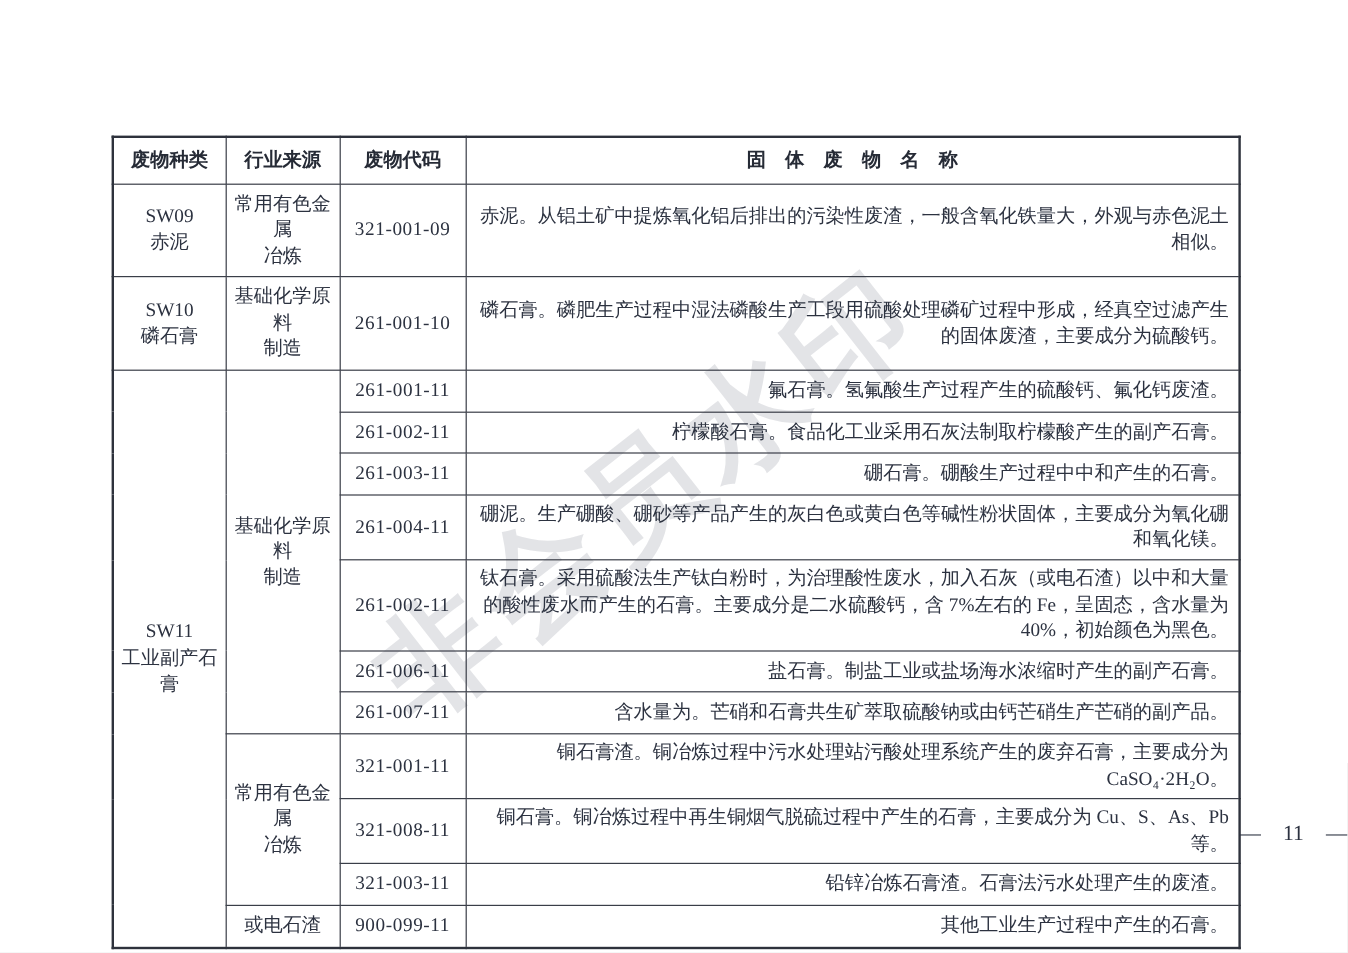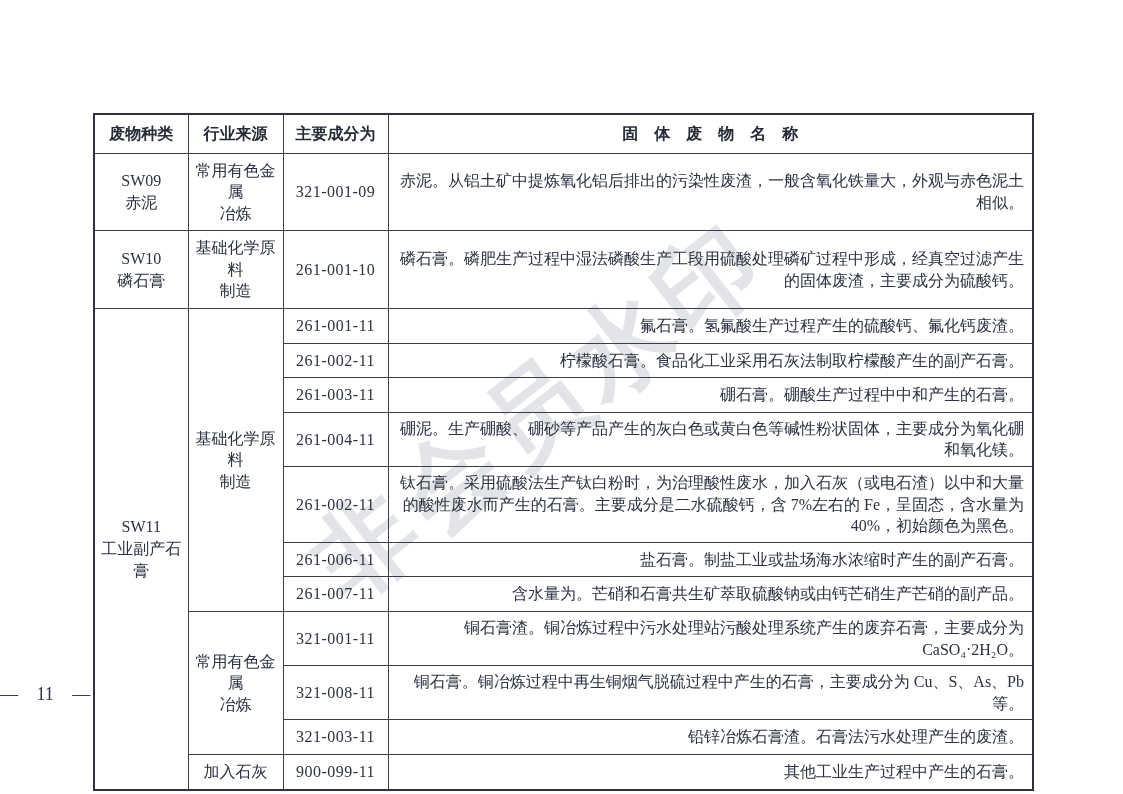--- a/index.html
+++ b/index.html
@@ -65,21 +65,21 @@
   }
   .waste-table td.desc {
     text-align: right;
     padding: 5px 8px 5px 6px;
   }
   .page-number {
     position: absolute;
     left: 0;
     top: 684px;
     width: 100%;
-    text-align: left;
+    text-align: right;
     font-size: 18px;
     word-spacing: 14px;
     color: #2c3240;
     z-index: 1;
   }
 </style>
 </head>
 <body>
 
 <div class="page">
@@ -90,21 +90,21 @@
     <colgroup>
       <col style="width:94px">
       <col style="width:95px">
       <col style="width:105px">
       <col style="width:645px">
     </colgroup>
     <thead>
       <tr>
         <th>废物种类</th>
         <th>行业来源</th>
-        <th>主要成分为</th>
+        <th>废物代码</th>
         <th>固　体　废　物　名　称</th>
       </tr>
     </thead>
     <tbody id="table-body">
         <tr>
           <td class="center">SW09<br>赤泥</td>
           <td class="center">常用有色金属<br>冶炼</td>
           <td class="code">321-001-09</td>
           <td class="desc">赤泥。从铝土矿中提炼氧化铝后排出的污染性废渣，一般含氧化铁量大，外观与赤色泥土相似。</td>
         </tr>
@@ -151,21 +151,21 @@
         </tr>
         <tr>
           <td class="code">321-008-11</td>
           <td class="desc">铜石膏。铜冶炼过程中再生铜烟气脱硫过程中产生的石膏，主要成分为 Cu、S、As、Pb 等。</td>
         </tr>
         <tr>
           <td class="code">321-003-11</td>
           <td class="desc">铅锌冶炼石膏渣。石膏法污水处理产生的废渣。</td>
         </tr>
         <tr>
-          <td class="center">加入石灰</td>
+          <td class="center">或电石渣</td>
           <td class="code">900-099-11</td>
           <td class="desc">其他工业生产过程中产生的石膏。</td>
         </tr>
       </tbody>
   </table>
 
   <div class="page-number">— 11 —</div>
 
 </div>
 

